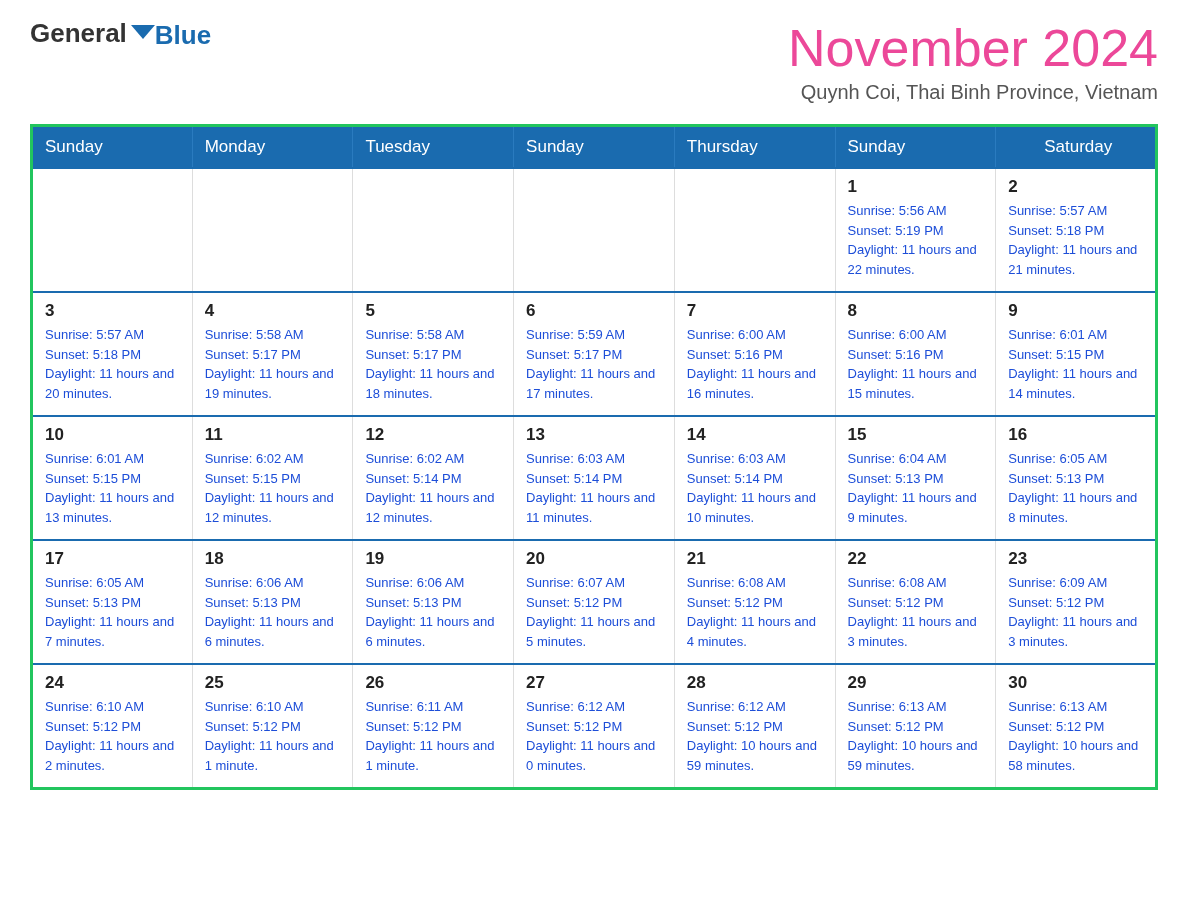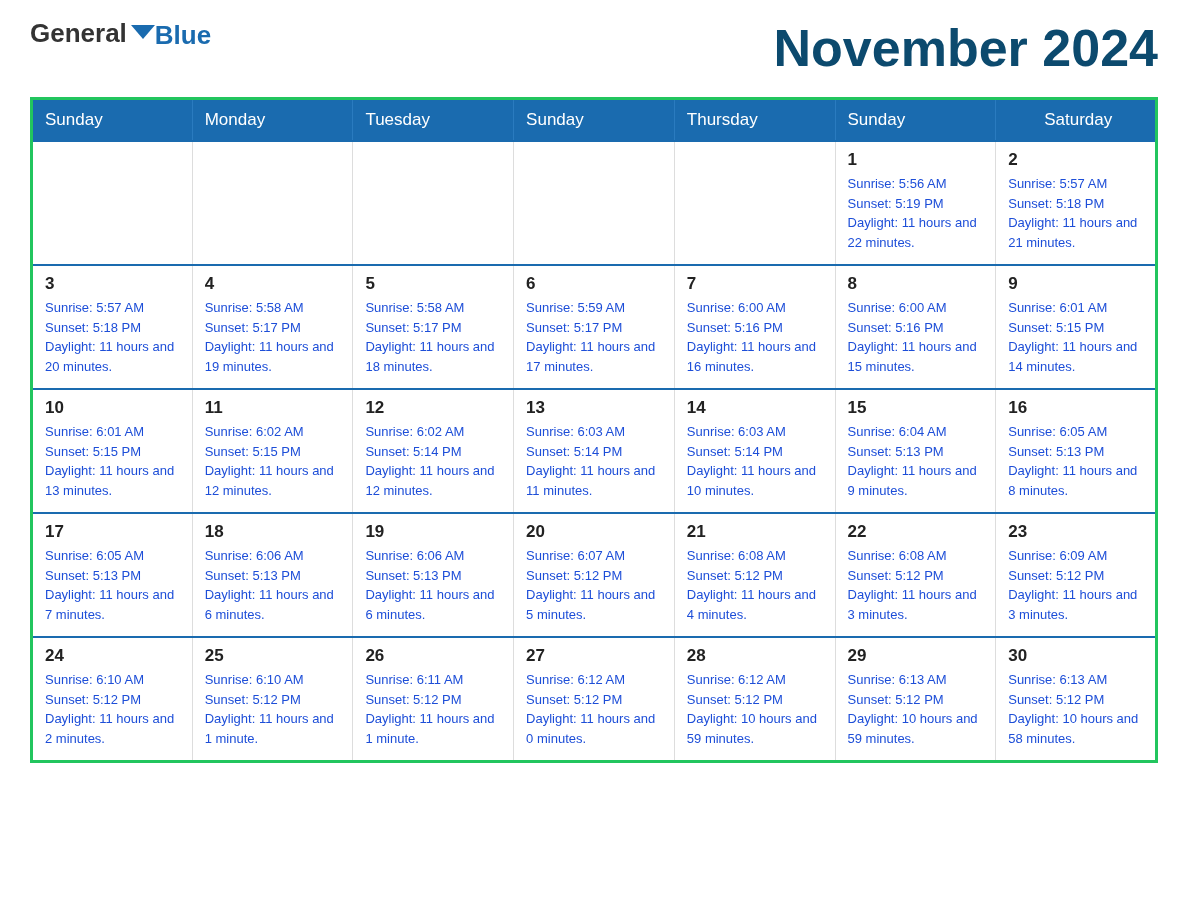--- a/index.html
+++ b/index.html
@@ -42,22 +42,22 @@
     .logo-blue {
       font-size: 26px;
       font-weight: bold;
       color: #1a6baf;
     }
     .title-section {
       text-align: right;
     }
     .month-title {
       font-size: 52px;
-      font-weight: bold;
-      color: #0c4a6e;
+      font-weight: normal;
+      color: #ec4899;
       line-height: 1.1;
     }
     .location-title {
       font-size: 20px;
       color: #555;
       margin-top: 4px;
     }
     .calendar {
       width: 100%;
       border-collapse: collapse;
@@ -116,20 +116,21 @@
 <div class="header-section">
   <div class="logo">
     <div class="logo-general">
       <span>General</span>
       <span class="logo-arrow"></span>
     </div>
     <div class="logo-blue">Blue</div>
   </div>
   <div class="title-section">
     <div class="month-title">November 2024</div>
+    <div class="location-title">Quynh Coi, Thai Binh Province, Vietnam</div>
   </div>
 </div>
 
 <table class="calendar">
   <thead>
     <tr>
     <th>Sunday</th>
         <th>Monday</th>
         <th>Tuesday</th>
         <th>Sunday</th>

